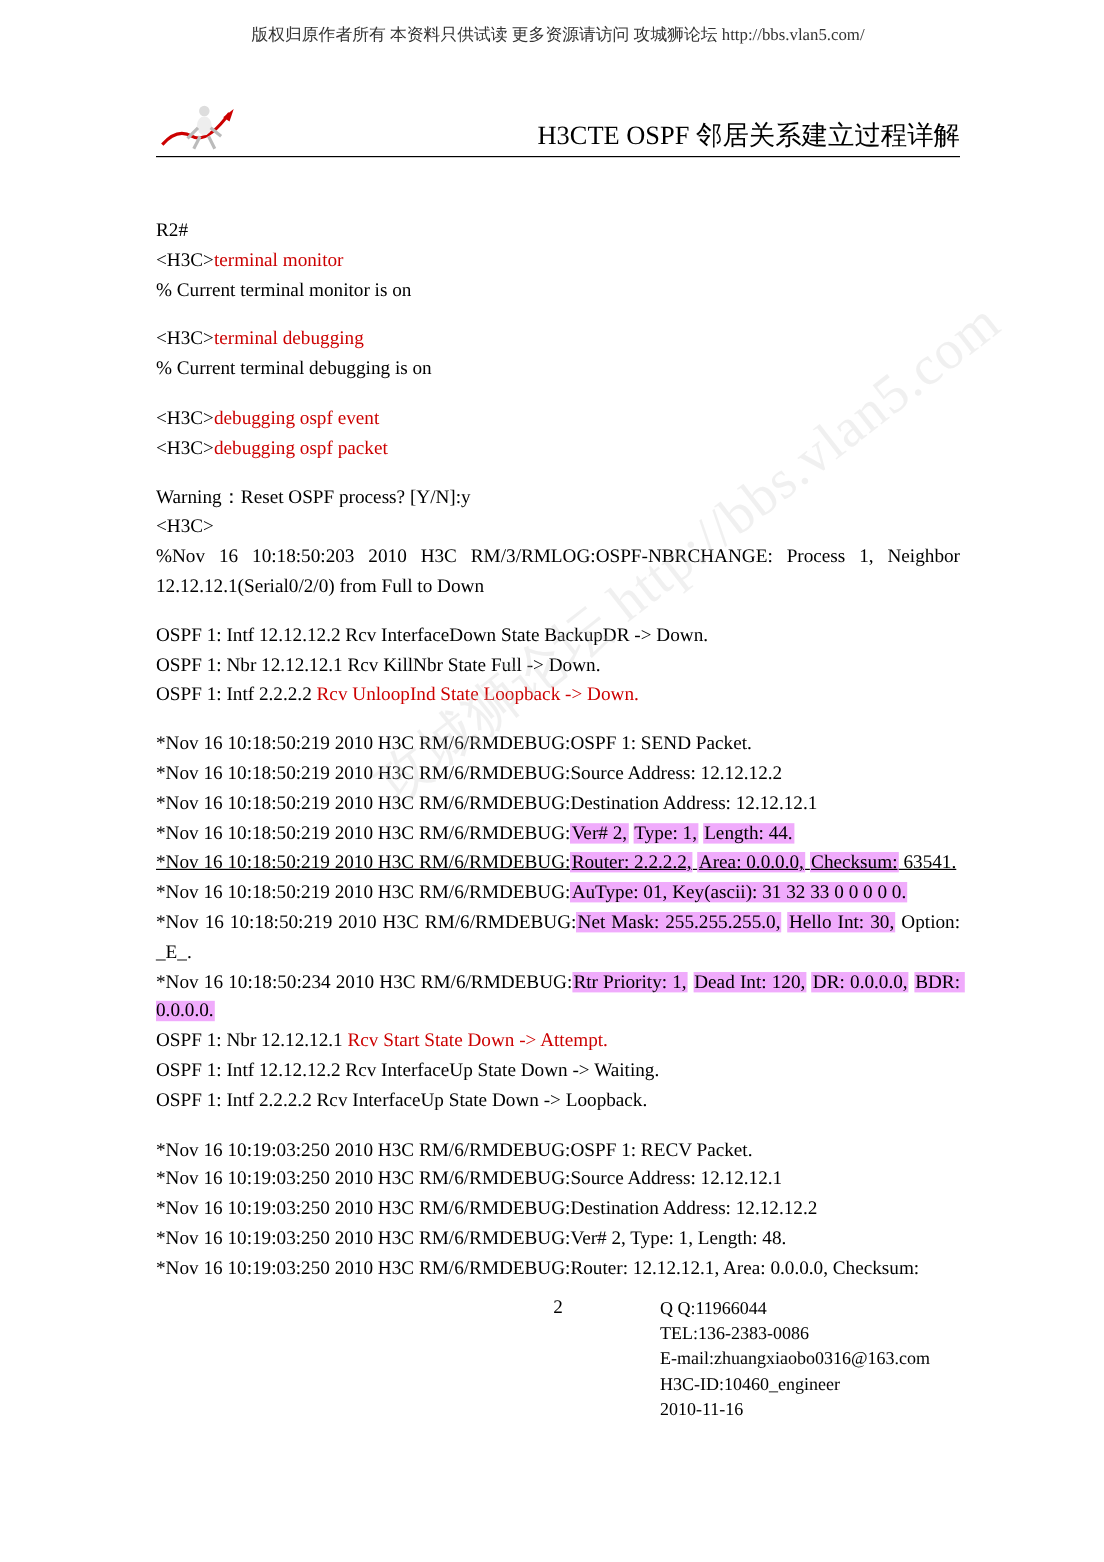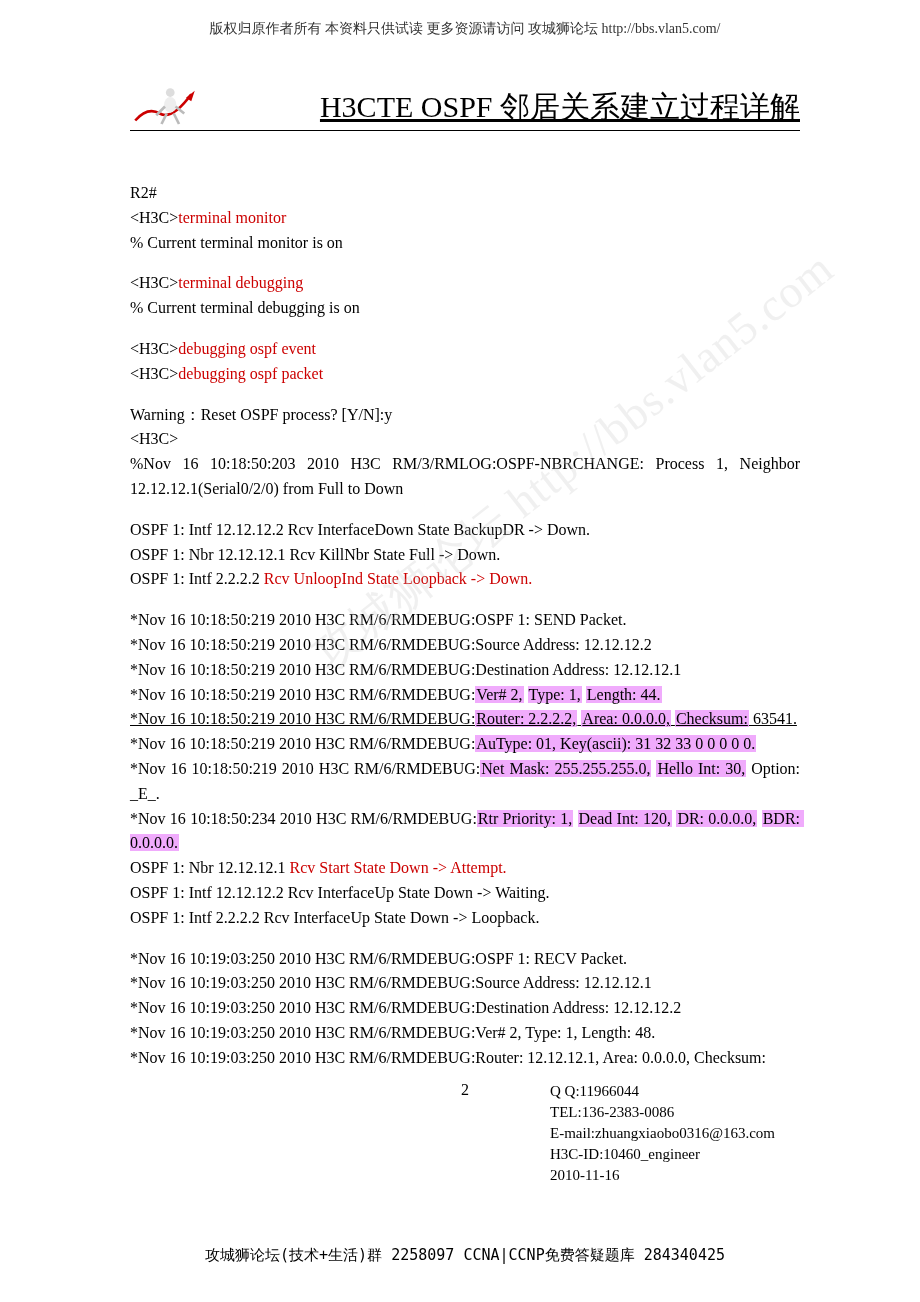--- a/index.html
+++ b/index.html
@@ -32,23 +32,22 @@
     padding-bottom: 2px;
     margin-bottom: 50px;
   }
   .logo {
     width: 70px;
     height: 50px;
     position: relative;
   }
   .logo svg { width: 100%; height: 100%; }
   .doc-title {
-    font-size: 30px;
+    font-size: 22px;
     font-family: "SimSun", serif;
-    text-decoration: underline;
   }
   .content {
     line-height: 1.55;
     font-size: 16px;
   }
   .content p {
     margin: 0;
     padding: 0;
     white-space: pre-wrap;
   }
@@ -153,14 +152,13 @@
 
   <div class="page-num">2</div>
   <div class="footer-info">
     <div>Q Q:11966044</div>
     <div>TEL:136-2383-0086</div>
     <div>E-mail:zhuangxiaobo0316@163.com</div>
     <div>H3C-ID:10460_engineer</div>
     <div>2010-11-16</div>
   </div>
 
-  <div class="bottom-footer">攻城狮论坛(技术+生活)群 2258097 CCNA|CCNP免费答疑题库 284340425</div>
 </div>
 
 </body></html>

